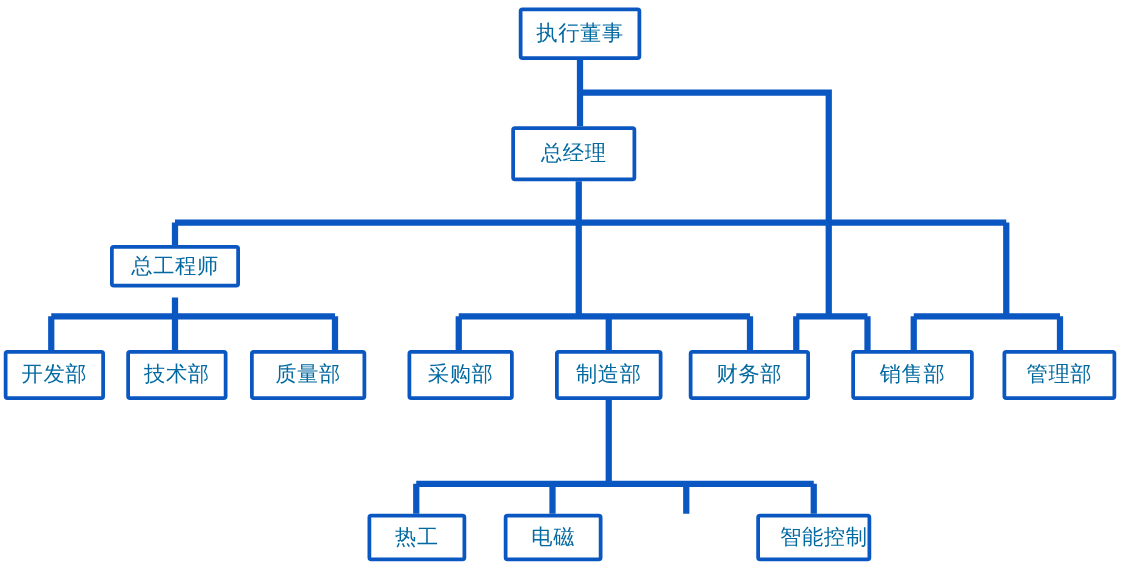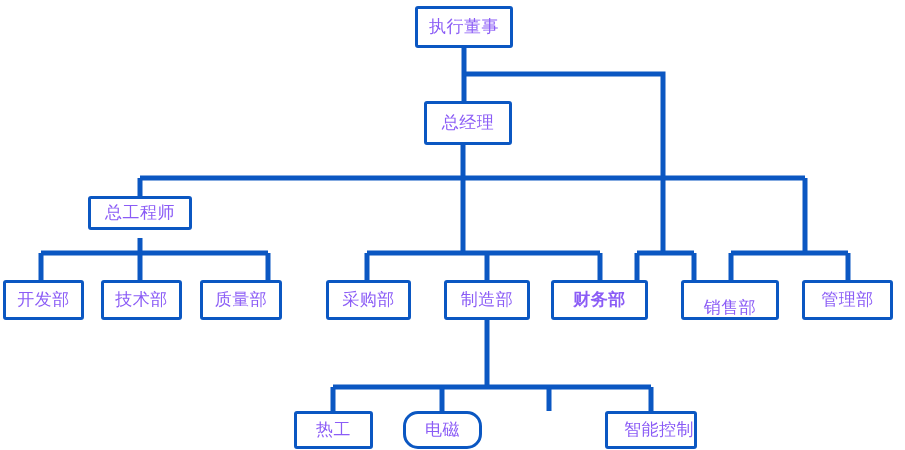--- a/index.html
+++ b/index.html
@@ -23,21 +23,21 @@
     top: 0;
     width: 905px;
     height: 450px;
   }
   .node {
     position: absolute;
     box-sizing: border-box;
     border: 3px solid #0B57C2;
     border-radius: 3px;
     background: #ffffff;
-    color: #8b5cf6;
+    color: #0369a1;
     display: flex;
     align-items: center;
     justify-content: center;
     font-size: 17px;
     line-height: 1;
     letter-spacing: 0.5px;
     white-space: nowrap;
     z-index: 2;
   }
   .node-label {
@@ -88,56 +88,56 @@
       <path d="M 442 387 L 442 411"></path>
       <path d="M 549 387 L 549 411"></path>
       <path d="M 651 387 L 651 411"></path>
     </g>
   </svg>
 
   <div class="node" style="left:415px; top:6px; width:98px; height:42px;">
     <span class="node-label">执行董事</span>
   </div>
 
-  <div class="node" style="left:424px; top:101px; width:88px; height:44px;">
+  <div class="node" style="left:409px; top:101px; width:100px; height:44px;">
     <span class="node-label">总经理</span>
   </div>
 
   <div class="node" style="left:88px; top:196px; width:104px; height:34px;">
     <span class="node-label">总工程师</span>
   </div>
 
   <div class="node" style="left:3px; top:280px; width:81px; height:40px;">
     <span class="node-label">开发部</span>
   </div>
   <div class="node" style="left:101px; top:280px; width:81px; height:40px;">
     <span class="node-label">技术部</span>
   </div>
-  <div class="node" style="left:200px; top:280px; width:82px; height:40px;">
+  <div class="node" style="left:200px; top:280px; width:93px; height:40px;">
     <span class="node-label">质量部</span>
   </div>
   <div class="node" style="left:326px; top:280px; width:85px; height:40px;">
     <span class="node-label">采购部</span>
   </div>
   <div class="node" style="left:444px; top:280px; width:86px; height:40px;">
     <span class="node-label">制造部</span>
   </div>
-  <div class="node" style="left:551px; top:280px; width:97px; height:40px;font-weight:bold;">
+  <div class="node" style="left:551px; top:280px; width:97px; height:40px;">
     <span class="node-label">财务部</span>
   </div>
-  <div class="node" style="left:681px; top:280px; width:98px; height:40px;align-items:flex-end;">
+  <div class="node" style="left:681px; top:280px; width:98px; height:40px;">
     <span class="node-label">销售部</span>
   </div>
   <div class="node" style="left:294px; top:411px; width:79px; height:38px;">
     <span class="node-label">热工</span>
   </div>
 
   <div class="node" style="left:802px; top:280px; width:91px; height:40px;">
     <span class="node-label">管理部</span>
   </div>
-  <div class="node" style="left:403px; top:411px; width:79px; height:38px;border-radius:15px;">
+  <div class="node" style="left:403px; top:411px; width:79px; height:38px;">
     <span class="node-label">电磁</span>
   </div>
   <div class="node" style="left:605px; top:411px; width:92px; height:38px;justify-content:flex-end;">
     <span class="node-label">智能控制</span>
   </div>
 
 </div>
 
 </body></html>

